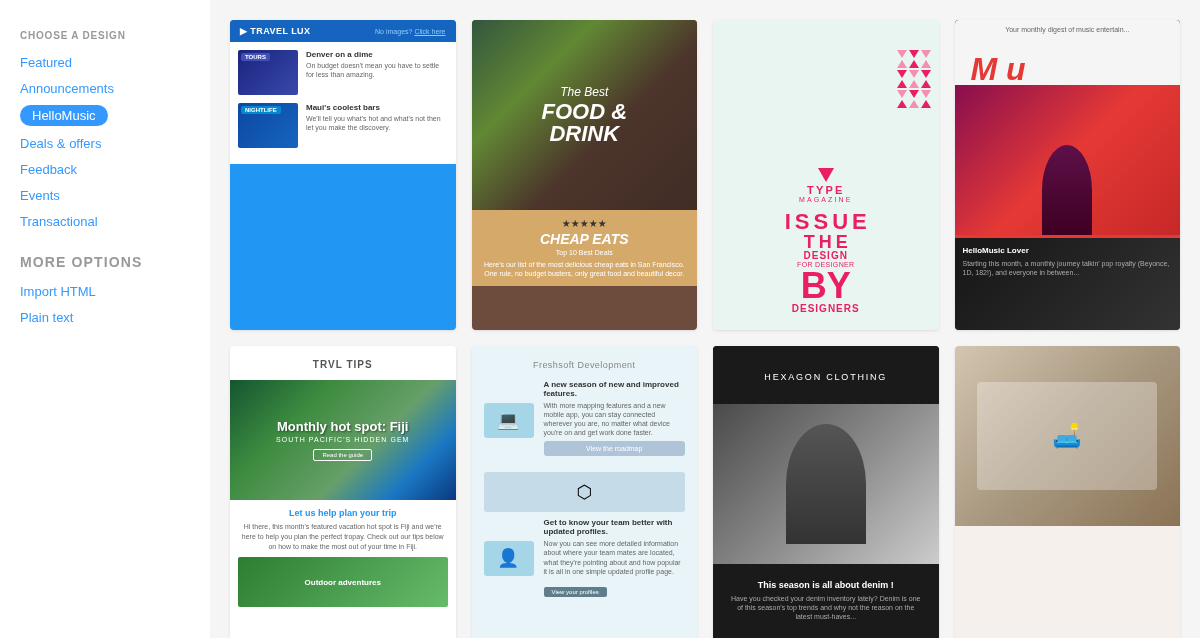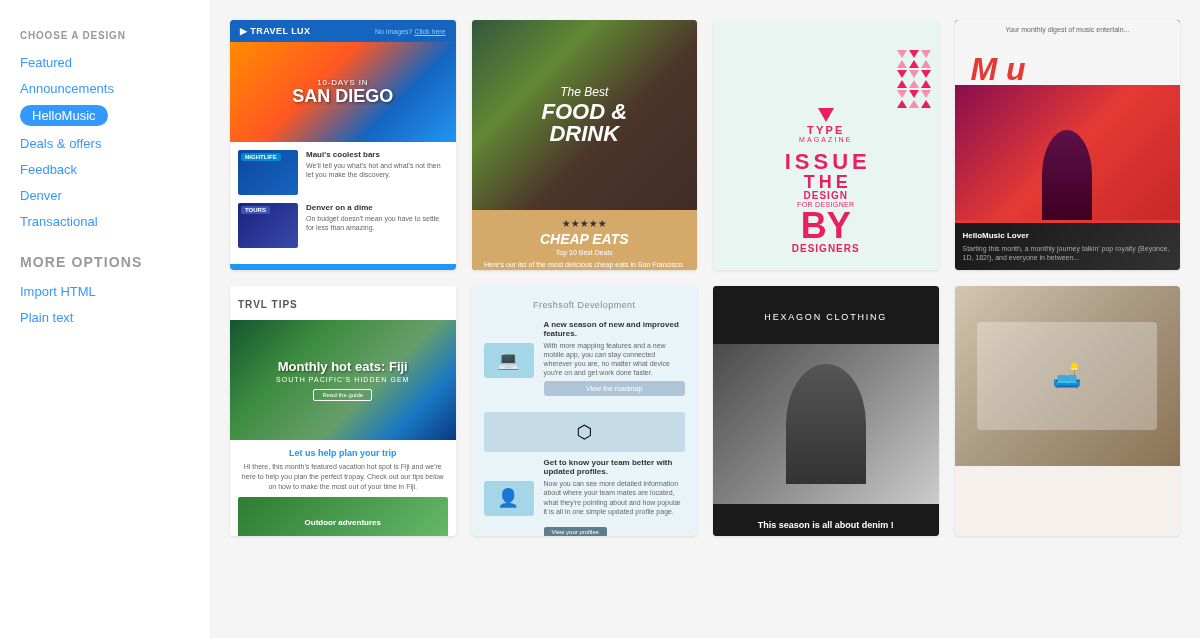--- a/index.html
+++ b/index.html
@@ -85,21 +85,21 @@
       grid-template-columns: repeat(4, 1fr);
       gap: 16px;
     }
 
     .template-card {
       background: #fff;
       border-radius: 4px;
       overflow: hidden;
       cursor: pointer;
       box-shadow: 0 1px 3px rgba(0,0,0,0.1);
-      height: 250px;
+      height: 310px;
       position: relative;
     }
 
     
     .card-travel-lux {
       background: #2196f3;
     }
     .card-travel-lux .card-top-bar {
       background: #1565c0;
       padding: 6px 10px;
@@ -351,21 +351,21 @@
       background: #e53935;
       width: 100%;
     }
 
     
     
     .card-trvl {
       background: #fff;
     }
     .card-trvl .trvl-header {
-      text-align: left;
+      text-align: center;
       padding: 8px;
       background: #fff;
     }
     .card-trvl .trvl-brand {
       font-size: 10px;
       font-weight: bold;
       color: #555;
       letter-spacing: 0.1em;
     }
     .card-trvl .trvl-hero {
@@ -700,21 +700,21 @@
     <li>
       <a class="active-pill">HelloMusic</a>
     </li>
     <li>
       <a>Deals &amp; offers</a>
     </li>
     <li>
       <a>Feedback</a>
     </li>
     <li>
-      <a>Denver</a>
+      <a>Events</a>
     </li>
     <li>
       <a>Transactional</a>
     </li>
   </ul>
 
   <div class="sidebar-more-title">MORE OPTIONS</div>
   <ul class="sidebar-more-nav">
     <li>
       <a>Import HTML</a>
@@ -730,43 +730,37 @@
   <div class="templates-grid">
 
     <div class="template-card card-travel-lux">
       <div class="card-top-bar">
         <span class="brand">▶ TRAVEL LUX</span>
         <span class="link">
           <span>No images?</span>
           <span style="color:#90caf9;text-decoration:underline;">Click here</span>
         </span>
       </div>
-      <div class="hero-img">
-        <div class="hero-text">
-          <div class="days">10-DAYS IN</div>
-          <div class="city">SAN DIEGO</div>
-        </div>
-      </div>
       <div class="card-body">
+        <div class="card-item">
+          <div class="item-img tours-bg">
+            <span class="badge-tag">TOURS</span>
+          </div>
+          <div class="item-text">
+            <h4>Denver on a dime</h4>
+            <p>On budget doesn't mean you have to settle for less than amazing.</p>
+          </div>
+        </div>
         <div class="card-item">
           <div class="item-img nightlife-bg">
             <span class="badge-tag nightlife">NIGHTLIFE</span>
           </div>
           <div class="item-text">
             <h4>Maui's coolest bars</h4>
             <p>We'll tell you what's hot and what's not then let you make the discovery.</p>
-          </div>
-        </div>
-        <div class="card-item">
-          <div class="item-img tours-bg">
-            <span class="badge-tag">TOURS</span>
-          </div>
-          <div class="item-text">
-            <h4>Denver on a dime</h4>
-            <p>On budget doesn't mean you have to settle for less than amazing.</p>
           </div>
         </div>
       </div>
     </div>
 
     <div class="template-card card-food">
       <div class="food-hero">
         <div class="food-overlay"></div>
         <div class="food-text">
           <div class="the-best">The Best</div>
@@ -871,21 +865,21 @@
 
   <div class="templates-grid" style="margin-top:16px;">
 
     <div class="template-card card-trvl">
       <div class="trvl-header">
         <span class="trvl-brand">TRVL TIPS</span>
       </div>
       <div class="trvl-hero">
         <div class="trvl-hero-overlay"></div>
         <div class="trvl-hero-text">
-          <h2>Monthly hot eats: Fiji</h2>
+          <h2>Monthly hot spot: Fiji</h2>
           <div class="sub">SOUTH PACIFIC'S HIDDEN GEM</div>
           <div class="trvl-btn">Read the guide</div>
         </div>
       </div>
       <div class="trvl-body">
         <div class="trvl-cta">Let us help plan your trip</div>
         <div class="trvl-text">Hi there, this month's featured vacation hot spot is Fiji and we're here to help you plan the perfect tropay. Check out our tips below on how to make the most out of your time in Fiji.</div>
         <div class="trvl-footer-img">
           <span>Outdoor adventures</span>
         </div>

